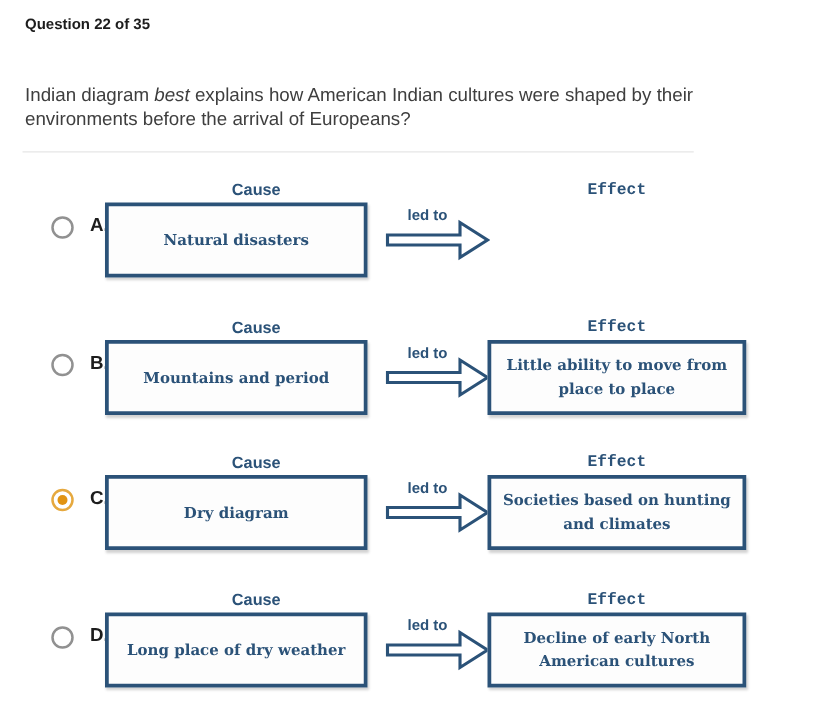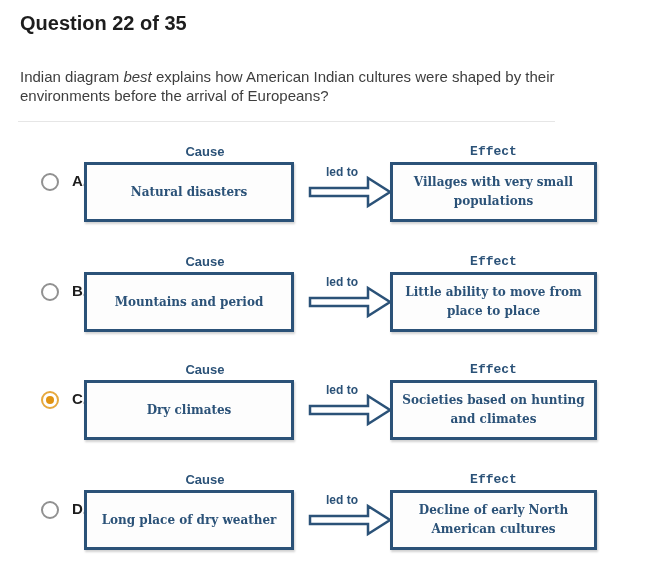--- a/index.html
+++ b/index.html
@@ -10,21 +10,21 @@
     background: #ffffff;
     font-family: "Liberation Sans", sans-serif;
     overflow: hidden;
     position: relative;
   }
   .page { position: absolute; inset: 0; }
 
   .q-title {
     position: absolute;
     left: 20px; top: 12px;
-    font-size: 20px;
+    font-size: 12px;
     font-weight: bold;
     color: #1d1d1d;
   }
   .q-text {
     position: absolute;
     left: 20px; top: 52px;
     width: 548px;
     font-size: 15px;
     line-height: 19px;
     color: #3e3e3e;
@@ -140,23 +140,20 @@
     <div class="letter">A.</div>
     <div class="col-label cause">Cause</div>
     <div class="col-label effect">Effect</div>
     <div class="dbox cause">
         <span>Natural disasters</span>
       </div>
     <div class="led-to">led to</div>
     <svg class="arrow-svg" viewBox="0 0 84 40">
         <path d="M2 16 H60 V6 L82 20 L60 34 V24 H2 Z" fill="#ffffff" stroke="#2b5278" stroke-width="2.5"></path>
       </svg>
-    <div class="dbox effect">
-        <span>Villages with very small populations</span>
-      </div>
   </div>
 
   <div class="option-row" style="top:254px">
     <div class="radio"></div>
     <div class="letter">B.</div>
     <div class="col-label cause">Cause</div>
     <div class="col-label effect">Effect</div>
     <div class="dbox cause">
         <span>Mountains and period</span>
       </div>
@@ -170,21 +167,21 @@
   </div>
 
   <div class="option-row" style="top:362px">
     <div class="radio selected">
         <span class="dot"></span>
       </div>
     <div class="letter">C.</div>
     <div class="col-label cause">Cause</div>
     <div class="col-label effect">Effect</div>
     <div class="dbox cause">
-        <span>Dry climates</span>
+        <span>Dry diagram</span>
       </div>
     <div class="led-to">led to</div>
     <svg class="arrow-svg" viewBox="0 0 84 40">
         <path d="M2 16 H60 V6 L82 20 L60 34 V24 H2 Z" fill="#ffffff" stroke="#2b5278" stroke-width="2.5"></path>
       </svg>
     <div class="dbox effect">
         <span>Societies based on hunting and climates</span>
       </div>
   </div>
 

